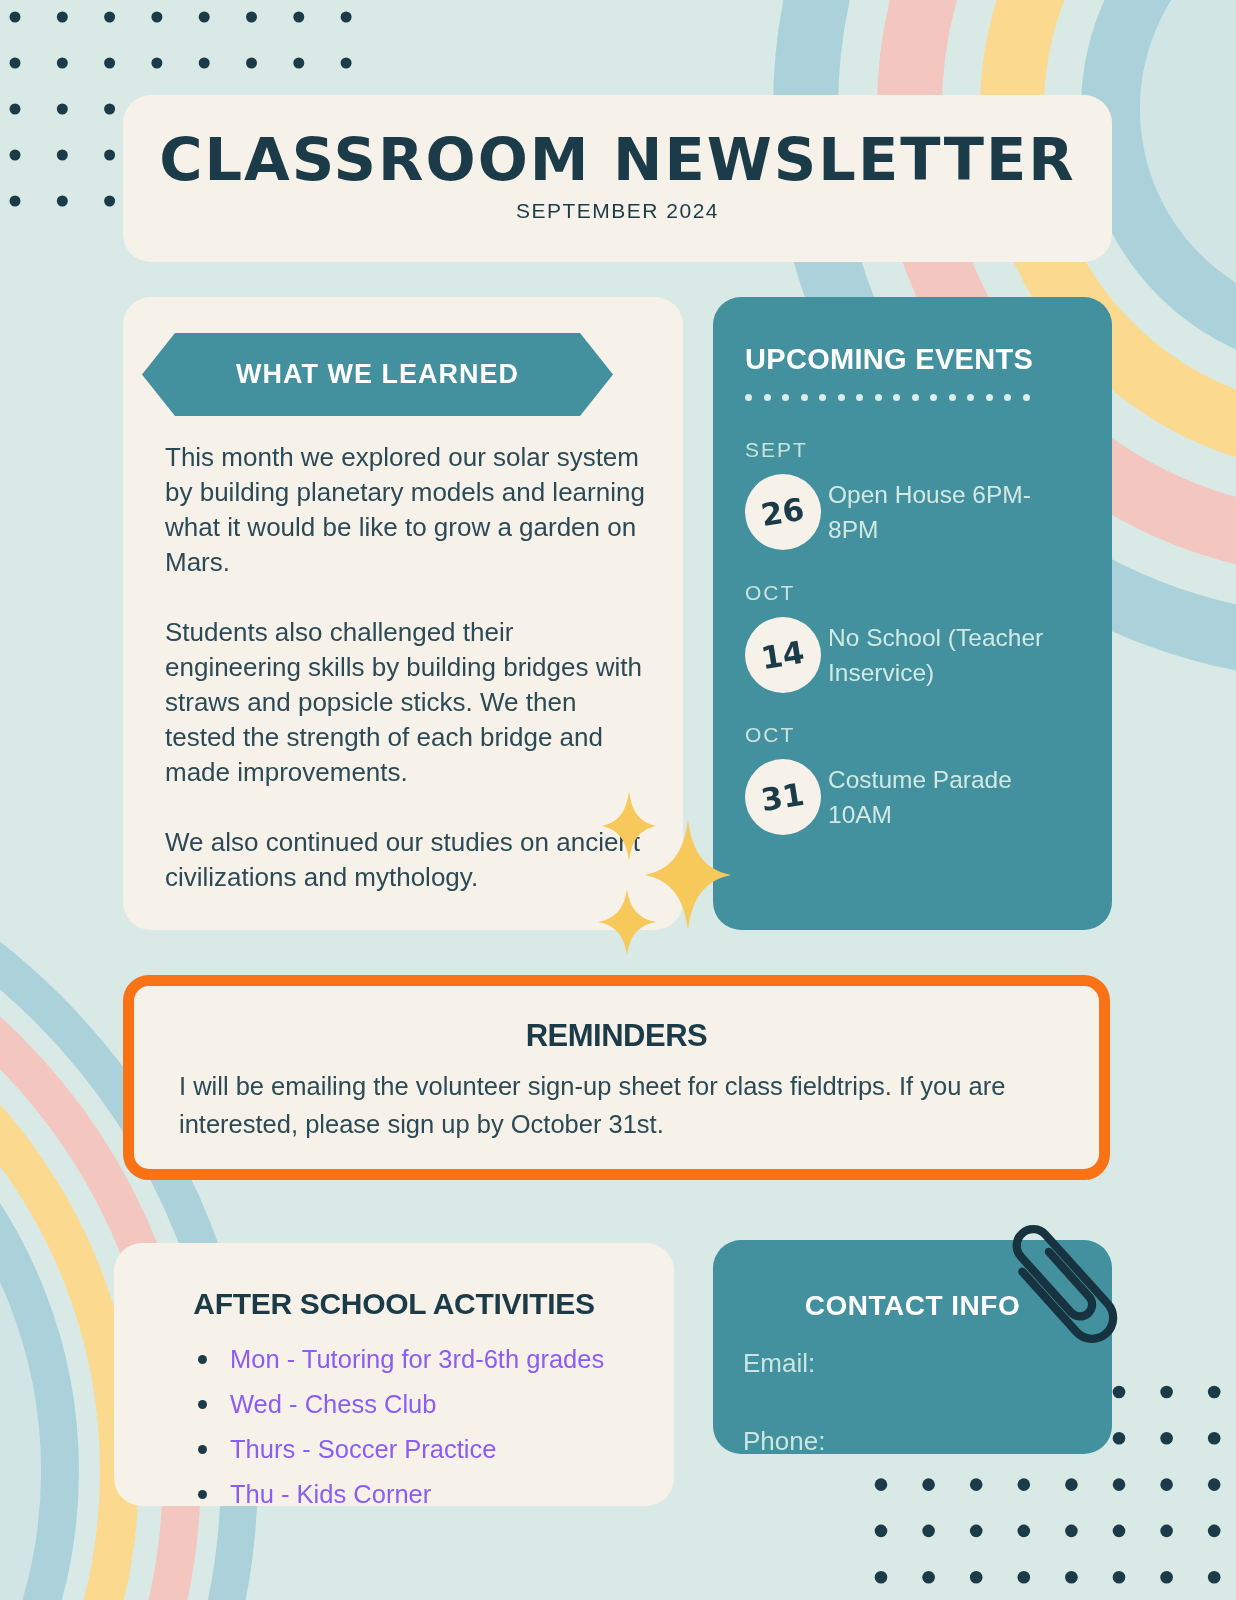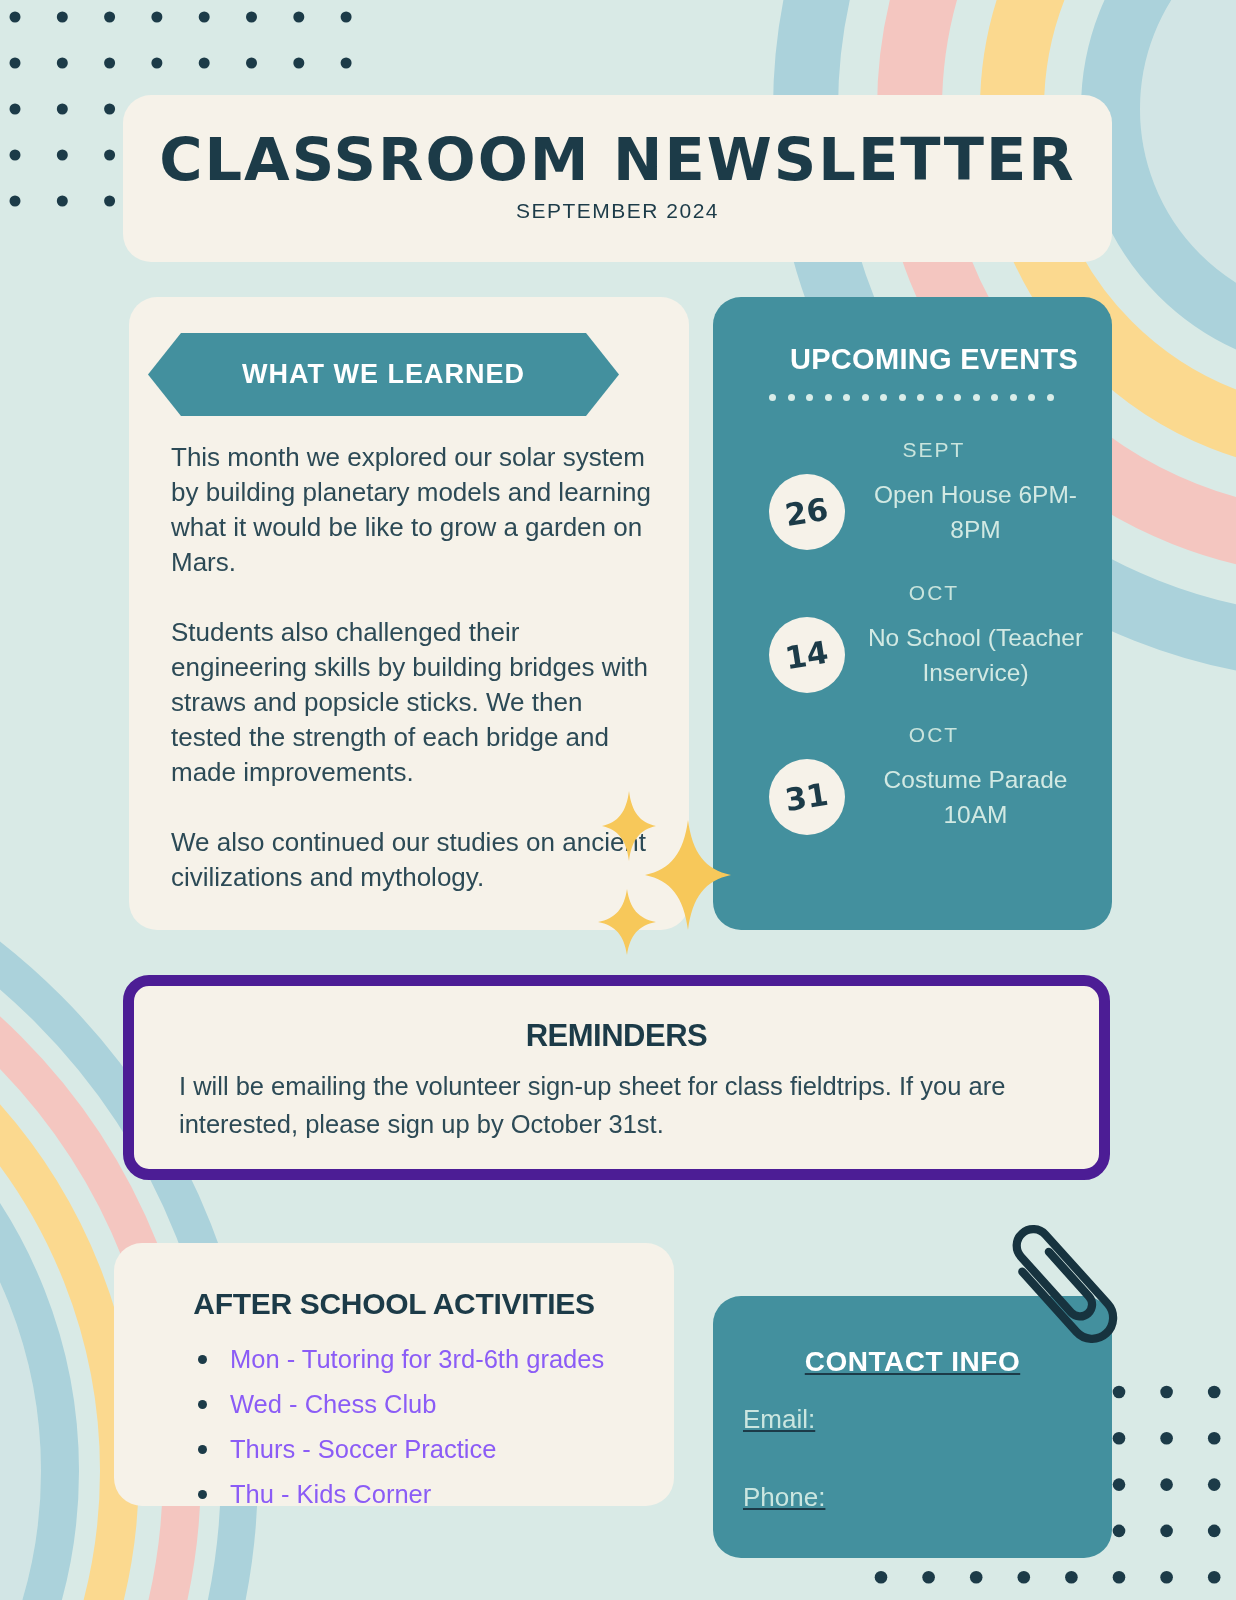--- a/index.html
+++ b/index.html
@@ -12,62 +12,62 @@
   .card{position:absolute;background:#F6F2E9;border-radius:28px;z-index:1;box-sizing:border-box;}
   .teal-card{position:absolute;background:#43909E;border-radius:28px;z-index:1;box-sizing:border-box;}
 
   
   .header-card{left:123px;top:95px;width:989px;height:167px;text-align:center;}
   .title{margin-top:34px;font-family:"DejaVu Sans",sans-serif;font-weight:bold;
          font-size:59px;letter-spacing:2px;line-height:62px;color:#1C3B48;}
   .date{margin-top:8px;font-size:21px;letter-spacing:1.5px;color:#1C3B48;}
 
   
-  .learned-card{left:123px;top:297px;width:560px;height:633px;margin-left:6px;}
+  .learned-card{left:123px;top:297px;width:560px;height:633px;}
   .banner{position:absolute;left:19px;top:36px;width:471px;height:83px;background:#43909E;
           clip-path:polygon(0 50%,7% 0,93% 0,100% 50%,93% 100%,7% 100%);
           display:flex;align-items:center;justify-content:center;}
   .banner span{color:#fff;font-weight:bold;font-size:27px;letter-spacing:1px;}
   .learned-body{position:absolute;left:42px;top:143px;width:482px;
                 font-size:26px;line-height:35px;color:#2C4A56;}
   .learned-body p{margin:0 0 35px 0;}
 
   
   .events-card{left:713px;top:297px;width:399px;height:633px;}
-  .events-inner{position:absolute;left:56px;top:0;width:330px;height:100%;text-align:center;}
+  .events-inner{position:absolute;left:32px;top:0;width:330px;height:100%;}
   .events-heading{margin-top:46px;color:#fff;font-weight:bold;font-size:29px;letter-spacing:0.3px;}
   .sep-dots{margin-top:18px;display:flex;gap:11.5px;}
   .sep-dots i{width:7px;height:7px;border-radius:50%;background:#D9EDE9;}
   .event{position:absolute;left:0;}
   .event-month{font-size:21px;letter-spacing:2px;color:#C9E4DD;}
   .event-row{margin-top:12px;display:flex;align-items:center;}
   .day-circle{width:76px;height:76px;border-radius:50%;background:#F6F2E9;flex:0 0 auto;
               display:flex;align-items:center;justify-content:center;}
   .day-circle span{font-family:"DejaVu Sans",sans-serif;font-weight:bold;font-size:31px;
                    color:#1C3B48;transform:rotate(-9deg);}
   .event-text{margin-left:7px;font-size:24.5px;line-height:35px;color:#D2E9E3;}
   .ev1{top:141px;} .ev2{top:284px;} .ev3{top:426px;}
 
   
   .reminders-card{left:123px;top:975px;width:987px;height:205px;background:#F6F2E9;
-                  border:11px solid #4c1d95;border-radius:26px;}
+                  border:11px solid #f97316;border-radius:26px;}
   .reminders-heading{margin-top:32px;text-align:center;font-weight:bold;font-size:31px;
                      letter-spacing:-0.5px;color:#1C3B48;}
   .reminders-body{margin:13px 45px 0 45px;font-size:25.5px;line-height:38px;color:#2C4A56;}
 
   
   .after-card{left:114px;top:1243px;width:560px;height:263px;}
   .after-heading{margin-top:44px;text-align:center;font-weight:bold;font-size:30px;
                  letter-spacing:-0.3px;color:#1C3B48;}
   .after-list{margin:16px 0 0 84px;padding:0;list-style:none;}
   .after-list li{display:flex;align-items:center;font-size:25.5px;line-height:45px;color:#8b5cf6;}
   .bullet{width:9px;height:9px;border-radius:50%;background:#1C3B48;margin-right:23px;flex:0 0 auto;}
 
   
-  .contact-card{left:713px;top:1296px;width:399px;height:262px;text-decoration:underline;}
+  .contact-card{left:713px;top:1240px;width:399px;height:214px;}
   .contact-heading{margin-top:50px;text-align:center;color:#fff;font-weight:bold;
                    font-size:28px;letter-spacing:0.5px;}
   .contact-field{margin:26px 0 0 30px;font-size:26px;color:#CBE6E0;}
   .contact-field.second{margin-top:47px;}
 
   
   .sparkle{position:absolute;z-index:2;}
   .paperclip{position:absolute;left:1021px;top:1203px;width:84px;height:165px;z-index:2;
              transform:rotate(-42deg);}
 </style>

